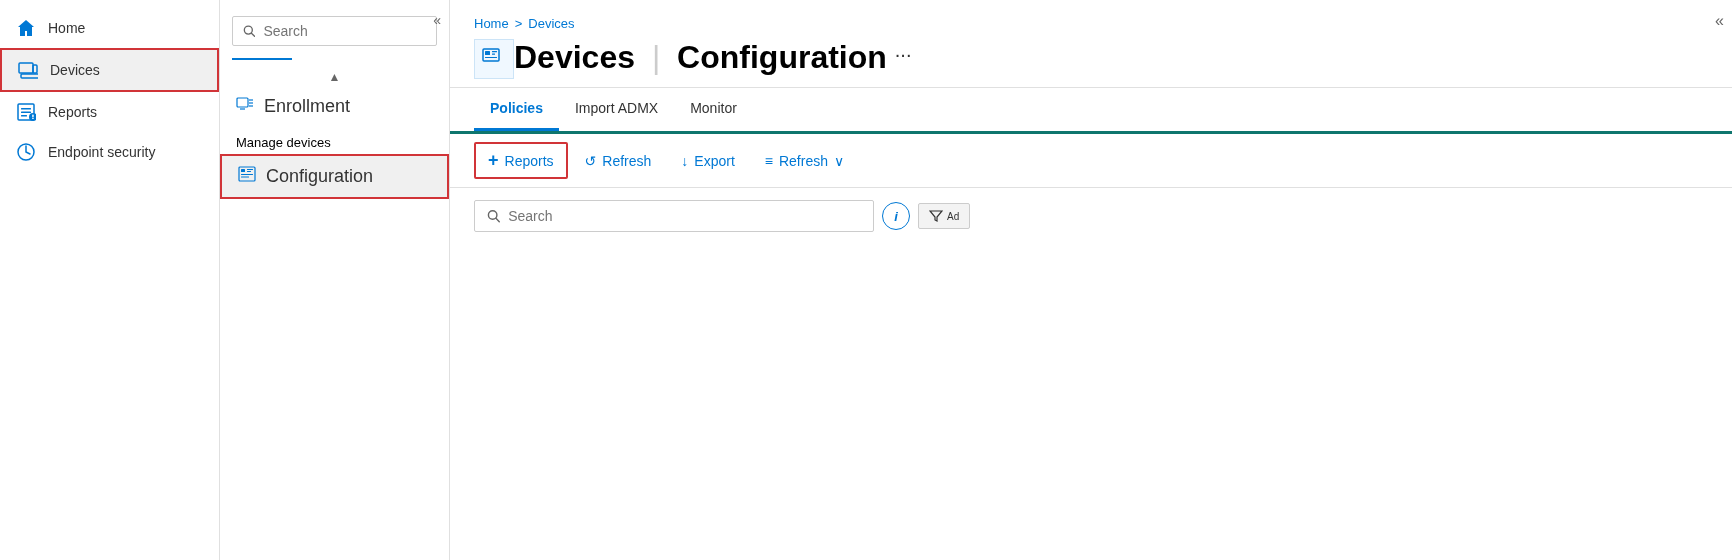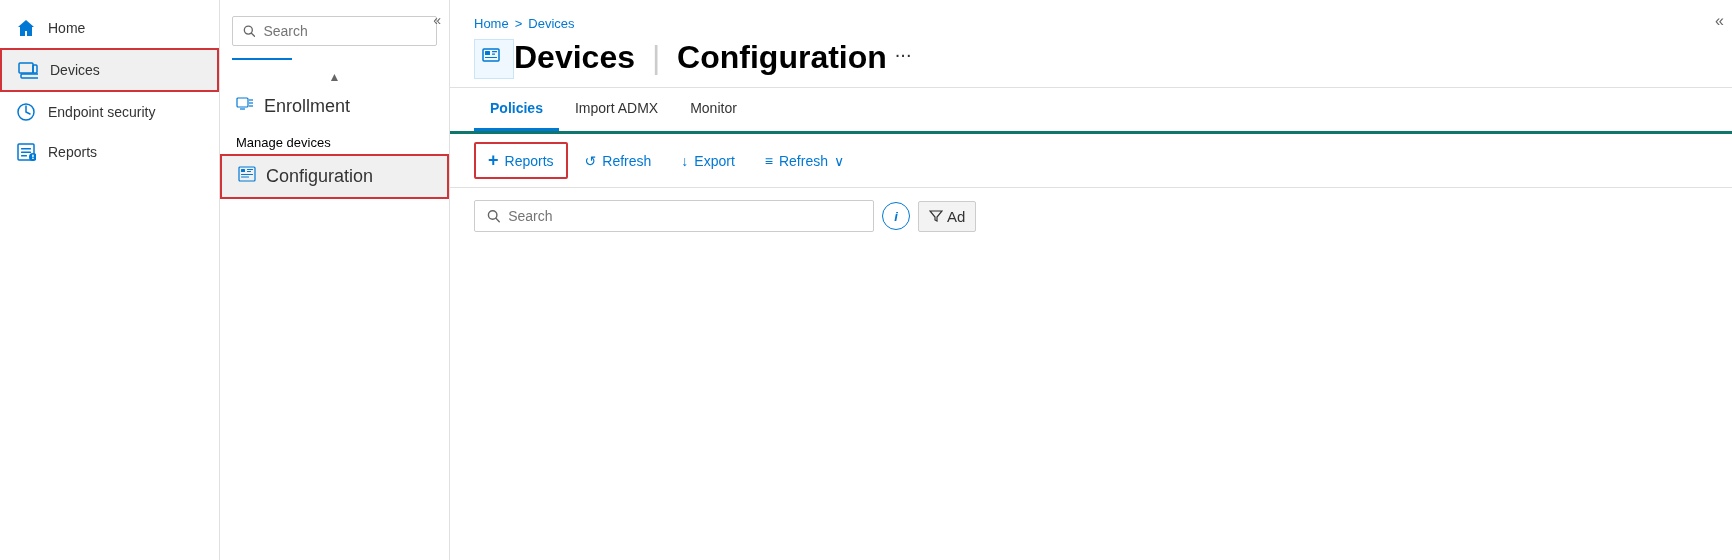--- a/index.html
+++ b/index.html
@@ -254,21 +254,21 @@
       flex-shrink: 0;
     }
     .filter-btn {
       display: flex;
       align-items: center;
       gap: 4px;
       padding: 6px 10px;
       background: #f3f3f3;
       border: 1px solid #ccc;
       border-radius: 2px;
-      font-size: 15px;
+      font-size: 10px;
       cursor: pointer;
       color: #333;
     }
   </style>
 </head>
 <body>
 
 <nav class="sidebar">
   <button class="collapse-btn">«</button>
 
@@ -287,44 +287,44 @@
     <span class="icon icon-devices">
       <svg width="20" height="18" viewBox="0 0 20 18" fill="none">
         <rect x="1" y="2" width="14" height="10" rx="1" stroke="#0078d4" stroke-width="1.5" fill="none"></rect>
         <rect x="3" y="13" width="18" height="4" rx="1" stroke="#0078d4" stroke-width="1.5" fill="none"></rect>
         <rect x="15" y="4" width="4" height="8" rx="1" stroke="#0078d4" stroke-width="1.5" fill="none"></rect>
       </svg>
     </span>
     <span>Devices</span>
   </div>
 
-
-  <div class="sidebar-item">
-    <span class="icon icon-endpoint">
-      <svg width="20" height="20" viewBox="0 0 20 20" fill="none">
-        <circle cx="10" cy="10" r="8" stroke="#0078d4" stroke-width="1.5" fill="none"></circle>
-        <path d="M10 4v6l4 2" stroke="#0078d4" stroke-width="1.5" stroke-linecap="round"></path>
-      </svg>
-    </span>
-    <span>Endpoint security</span>
-  </div>
 
   <div class="sidebar-item">
     <span class="icon icon-reports">
       <svg width="20" height="18" viewBox="0 0 20 18" fill="none">
         <rect x="2" y="1" width="16" height="16" rx="1" stroke="#0078d4" stroke-width="1.5" fill="none"></rect>
         <rect x="5" y="5" width="10" height="1.5" rx="0.5" fill="#0078d4"></rect>
         <rect x="5" y="8.5" width="10" height="1.5" rx="0.5" fill="#0078d4"></rect>
         <rect x="5" y="12" width="6" height="1.5" rx="0.5" fill="#0078d4"></rect>
         <circle cx="17" cy="14" r="4" fill="#0078d4"></circle>
         <rect x="16.2" y="11.5" width="1.5" height="2.5" rx="0.5" fill="white"></rect>
         <rect x="16.2" y="14.5" width="1.5" height="1.5" rx="0.5" fill="white"></rect>
       </svg>
     </span>
     <span>Reports</span>
+  </div>
+
+  <div class="sidebar-item">
+    <span class="icon icon-endpoint">
+      <svg width="20" height="20" viewBox="0 0 20 20" fill="none">
+        <circle cx="10" cy="10" r="8" stroke="#0078d4" stroke-width="1.5" fill="none"></circle>
+        <path d="M10 4v6l4 2" stroke="#0078d4" stroke-width="1.5" stroke-linecap="round"></path>
+      </svg>
+    </span>
+    <span>Endpoint security</span>
   </div>
 
 </nav>
 
 <div class="second-panel">
   <div class="second-panel-search">
     <svg width="14" height="14" viewBox="0 0 14 14" fill="none">
       <circle cx="6" cy="6" r="4.5" stroke="#666" stroke-width="1.5"></circle>
       <line x1="9.5" y1="9.5" x2="13" y2="13" stroke="#666" stroke-width="1.5" stroke-linecap="round"></line>
     </svg>

